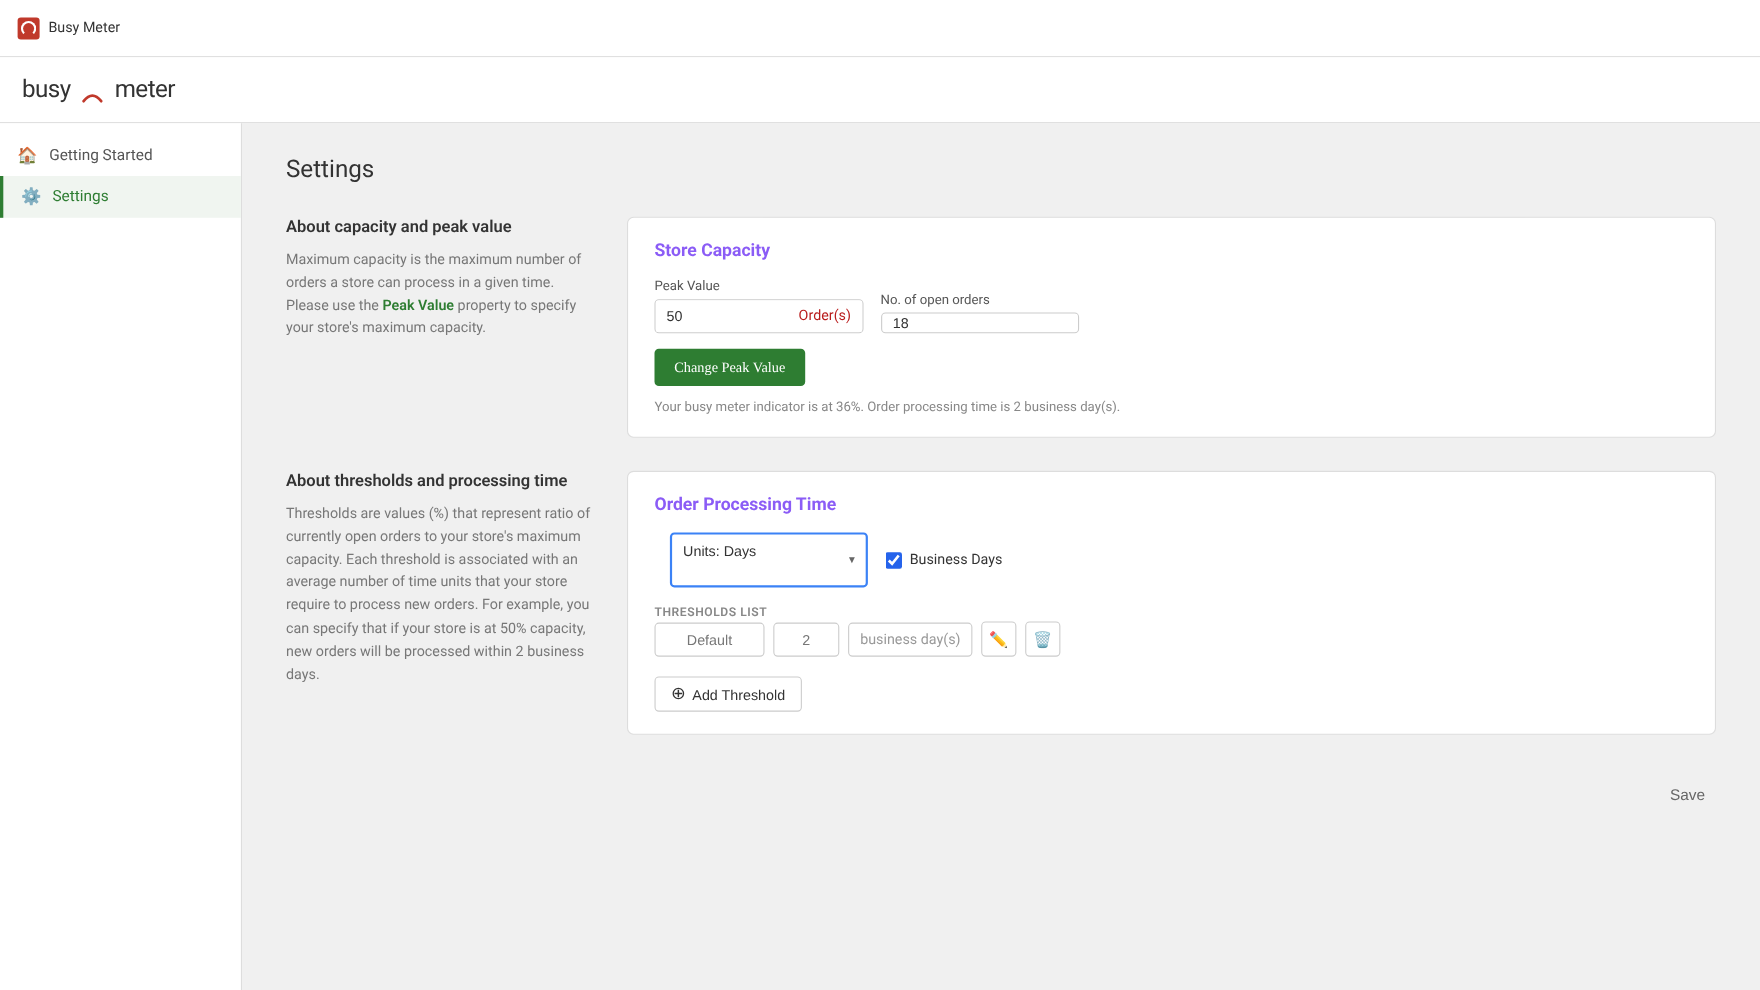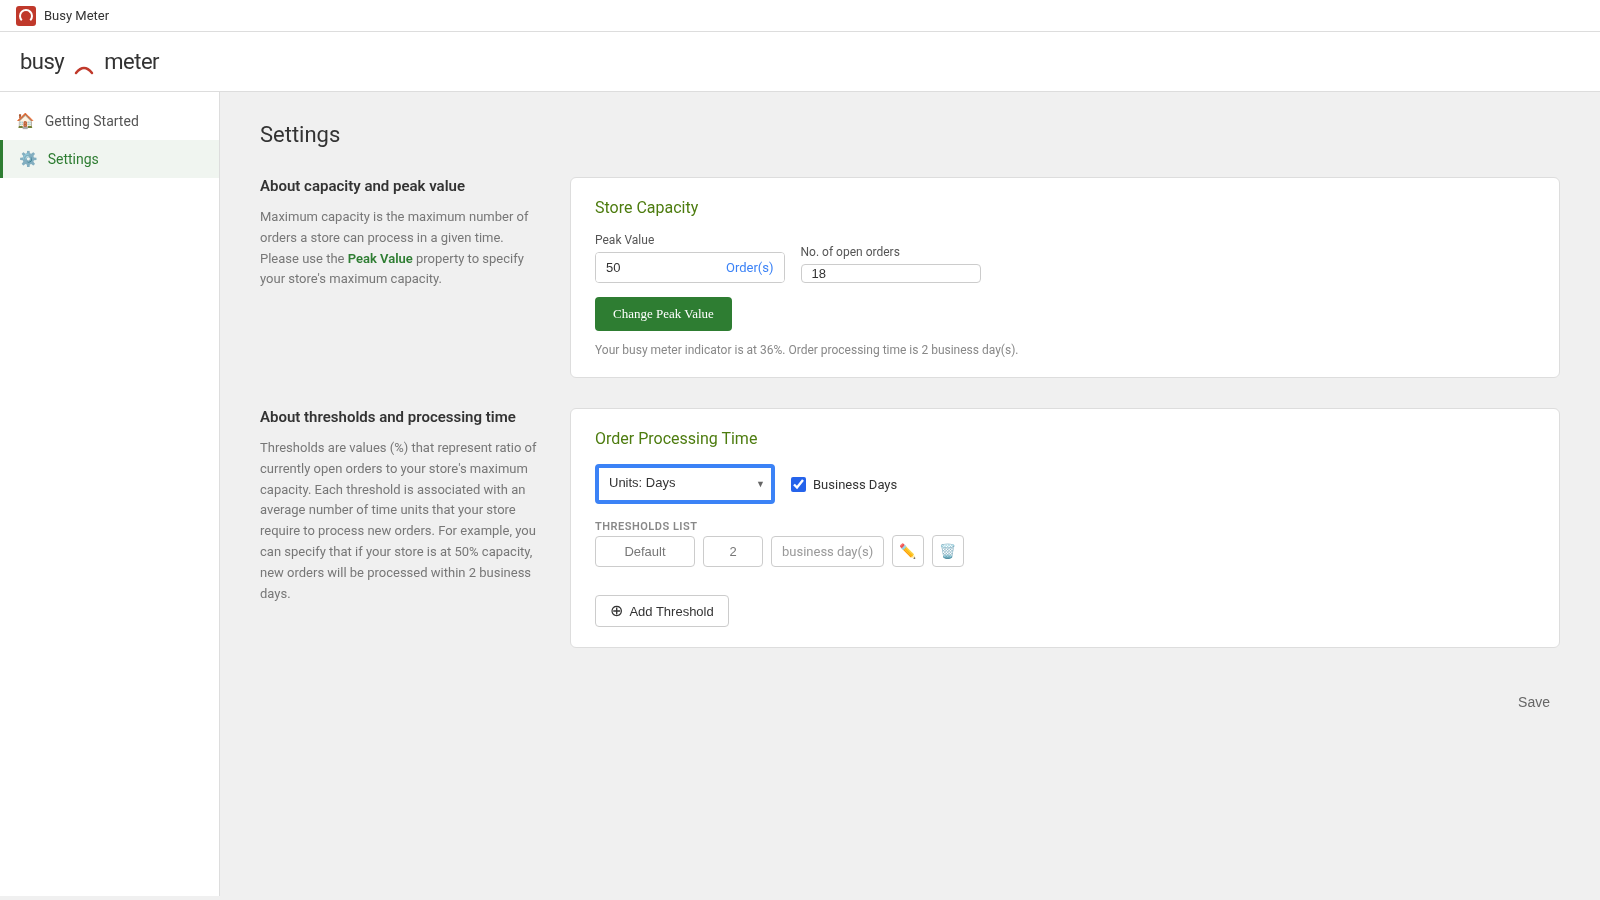--- a/index.html
+++ b/index.html
@@ -6,21 +6,21 @@
     body { font-family: -apple-system, BlinkMacSystemFont, 'Segoe UI', Roboto, sans-serif; background: #f0f0f0; color: #333; font-size: 14px; }
 
     
     .top-bar {
       background: #fff;
       border-bottom: 1px solid #ddd;
       padding: 8px 16px;
       display: flex;
       align-items: center;
       gap: 8px;
-      height: 32px;
+      height: 52px;
     }
     .app-icon {
       width: 20px; height: 20px;
       background: #c0392b;
       border-radius: 3px;
       display: flex; align-items: center; justify-content: center;
     }
     .app-icon::after {
       content: '';
       width: 10px; height: 10px;
@@ -129,22 +129,22 @@
 
     .section-card {
       flex: 1;
       background: #fff;
       border: 1px solid #ddd;
       border-radius: 6px;
       padding: 20px 24px;
     }
     .section-card h3 {
       font-size: 16px;
-      font-weight: 400;
-      color: #4d7c0f;
+      font-weight: 700;
+      color: #8b5cf6;
       margin-bottom: 16px;
     }
 
     
     .field-row {
       display: flex;
       gap: 16px;
       margin-bottom: 14px;
       align-items: flex-end;
     }
@@ -168,21 +168,21 @@
     .input-with-suffix input {
       border: none;
       outline: none;
       padding: 7px 10px;
       font-size: 13px;
       width: 120px;
       color: #333;
     }
     .input-with-suffix .suffix {
       padding: 7px 10px;
-      color: #3b82f6;
+      color: #b91c1c;
       font-size: 13px;
       background: #fff;
     }
     .plain-input {
       border: 1px solid #ccc;
       border-radius: 4px;
       padding: 1px 10px;
       font-size: 13px;
       width: 180px;
       outline: none;
@@ -213,29 +213,30 @@
       align-items: center;
       gap: 16px;
       margin-bottom: 16px;
     }
     .select-wrapper {
       position: relative;
       display: inline-block;
     }
     .select-wrapper select {
       appearance: none;
-      border: 4px solid #3b82f6;
-      border-radius: 4px;
-      padding: 7px 30px 10px 10px;
+      border: 2px solid #3b82f6;
+      border-radius: 4px;
+      padding: 7px 30px 24px 10px;
       font-size: 13px;
       background: #fff;
       outline: none;
       cursor: pointer;
       min-width: 180px;
       color: #333;
+      margin-left: 14px;
     }
     .select-wrapper::after {
       content: '▼';
       position: absolute;
       right: 10px;
       top: 50%;
       transform: translateY(-50%);
       font-size: 9px;
       color: #666;
       pointer-events: none;
@@ -259,21 +260,21 @@
       color: #888;
       letter-spacing: 0.5px;
       text-transform: uppercase;
       margin-bottom: 2px;
     }
 
     .threshold-row {
       display: flex;
       align-items: center;
       gap: 8px;
-      margin-bottom: 28px;
+      margin-bottom: 18px;
     }
     .threshold-input {
       border: 1px solid #ccc;
       border-radius: 4px;
       padding: 7px 10px;
       font-size: 13px;
       text-align: center;
       outline: none;
       color: #777;
     }

